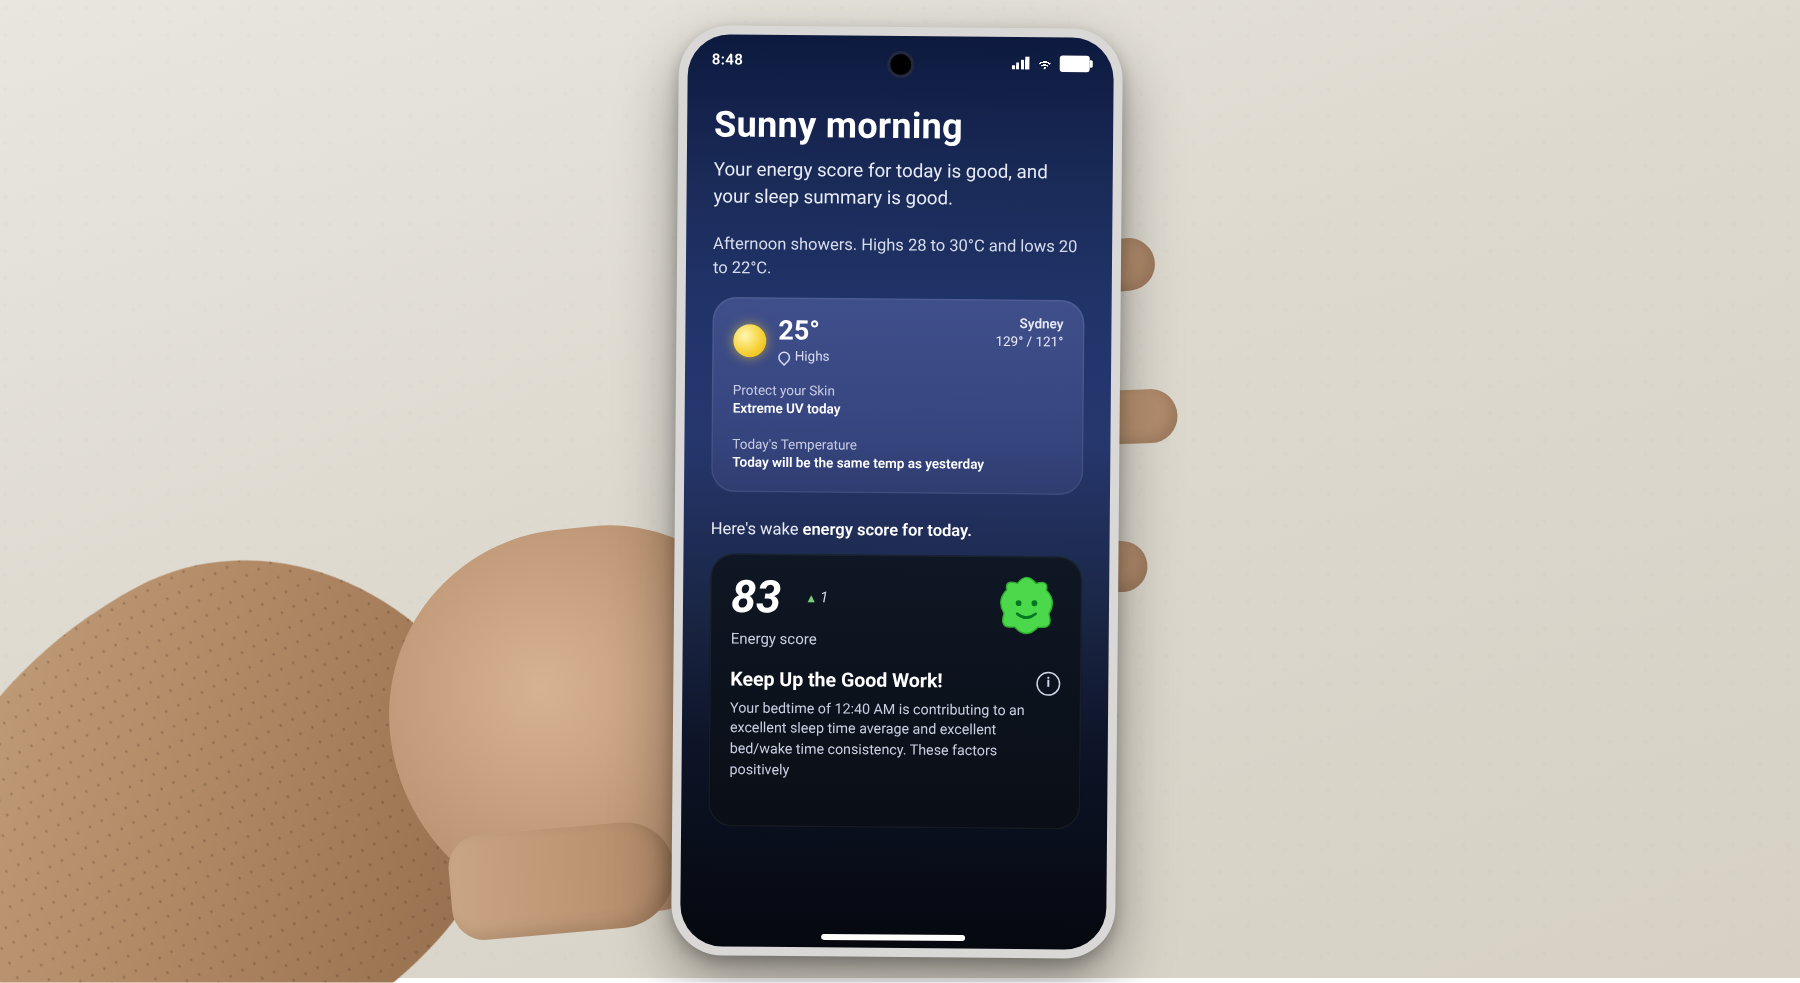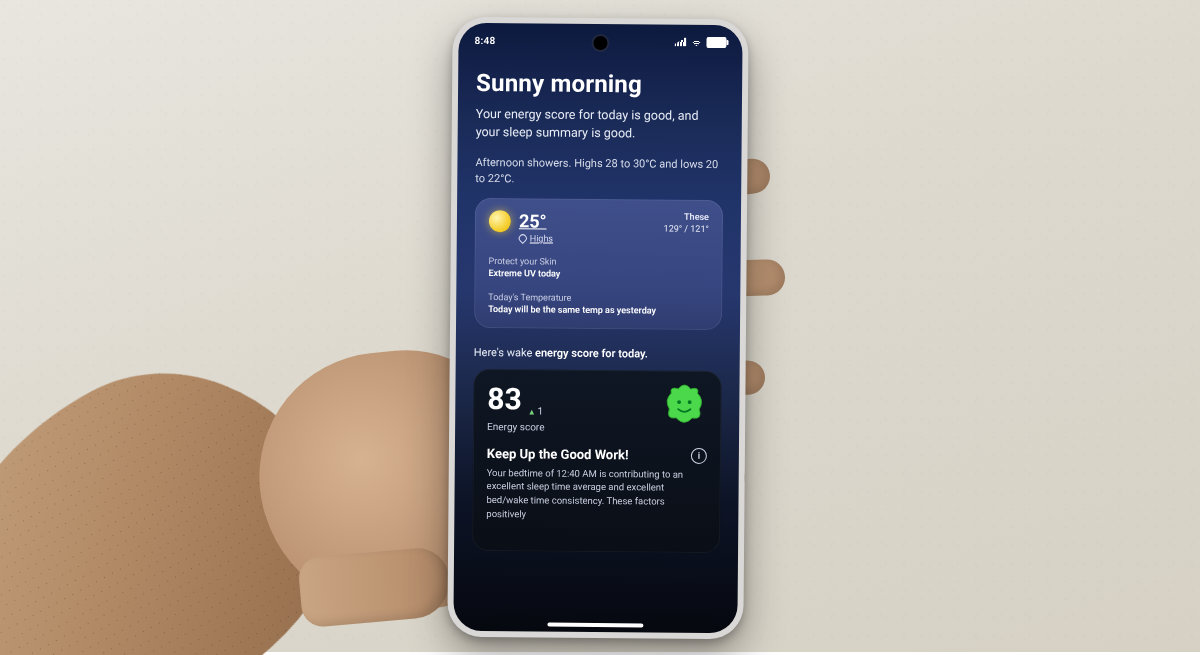--- a/index.html
+++ b/index.html
@@ -27,35 +27,35 @@
   .wifi-icon{width:12px;height:9px;background:radial-gradient(circle at 50% 100%,#fff 0 2px,transparent 2px 3px,#fff 3px 4px,transparent 4px 5px,#fff 5px 6px,transparent 6px);clip-path:polygon(50% 100%,0 30%,100% 30%);}
   .batt-icon{width:18px;height:9px;border:1px solid #fff;border-radius:2px;position:relative;background:#fff;}
   .batt-icon::after{content:"";position:absolute;right:-3px;top:2px;width:2px;height:5px;background:#fff;border-radius:0 1px 1px 0;}
   .content{position:absolute;top:38px;left:0;right:0;bottom:0;padding:4px 18px 0;}
   h1.page-title{margin:4px 0 8px;font-size:24px;font-weight:700;letter-spacing:.2px;}
   .summary{font-size:12.5px;line-height:1.45;color:#e7ebf5;margin:0 0 14px;}
   .forecast{font-size:11px;line-height:1.4;color:#d7dcea;margin:0 0 12px;}
   .card{border-radius:16px;padding:12px 14px;position:relative;}
   .weather-card{background:linear-gradient(180deg,rgba(120,130,200,.35),rgba(70,80,140,.35));box-shadow:inset 0 0 0 1px rgba(255,255,255,.08);}
   .wc-top{display:flex;justify-content:space-between;align-items:flex-start;}
-  .wc-left{display:flex;gap:8px;text-decoration:underline;}
+  .wc-left{display:flex;align-items:center;gap:8px;}
   .sun{width:22px;height:22px;border-radius:50%;background:radial-gradient(circle at 35% 35%,#fff6b0,#f6d23a 55%,#e6b400);box-shadow:0 0 8px rgba(246,210,58,.6);}
   .temp{font-size:18px;font-weight:700;}
   .loc{font-size:9px;color:#d8dcf0;display:flex;align-items:center;gap:3px;margin-top:2px;}
   .pin{width:6px;height:6px;border:1px solid #d8dcf0;border-radius:50% 50% 50% 0;transform:rotate(-45deg);}
   .wc-right{text-align:right;font-size:9px;line-height:1.3;color:#e6e9f6;}
   .wc-right .cond{font-weight:600;}
   .wc-row{margin-top:12px;font-size:9px;line-height:1.35;}
   .wc-row .lbl{color:#c8cde4;}
   .wc-row .val{color:#fff;font-weight:600;}
   .section-head{font-size:11px;color:#e7ebf4;margin:18px 0 10px;}
   .section-head b{color:#fff;font-weight:600;margin-top:35px;}
   .energy-card{background:linear-gradient(180deg,#0f1724,#0a0e16);box-shadow:inset 0 0 0 1px rgba(255,255,255,.05);padding-bottom:30px;}
   .ec-top{display:flex;justify-content:space-between;align-items:flex-start;}
-  .score-line{display:flex;align-items:flex-end;gap:6px;}
+  .score-line{display:flex;align-items:center;gap:16px;font-style:italic;}
   .score{font-size:30px;font-weight:700;}
   .delta{font-size:10px;color:#cfd5e6;}
   .delta::before{content:"▲";font-size:8px;margin-right:2px;color:#7ad17a;}
   .score-label{font-size:10px;color:#c9cee1;margin-top:5px;}
   .blob{width:46px;height:44px;position:relative;}
   .blob svg{width:100%;height:100%;}
   .ec-title{font-size:13px;font-weight:700;margin:14px 0 4px;display:flex;align-items:center;justify-content:space-between;}
   .info-icon{width:14px;height:14px;border:1.2px solid #cfd5e6;border-radius:50%;display:flex;align-items:center;justify-content:center;font-size:9px;color:#cfd5e6;font-weight:700;}
   .ec-body{font-size:9.5px;line-height:1.45;color:#c9cee1;}
   .homebar{position:absolute;bottom:5px;left:50%;transform:translateX(-50%);width:96px;height:4px;background:#fff;border-radius:3px;}
@@ -100,21 +100,21 @@
               <div class="sun"></div>
               <div>
                 <div class="temp">25°</div>
                 <div class="loc">
                   <span class="pin"></span>
                   <span>Highs</span>
                 </div>
               </div>
             </div>
             <div class="wc-right">
-              <div class="cond">These</div>
+              <div class="cond">Sydney</div>
               <div>129° / 121°</div>
             </div>
           </div>
           <div class="wc-row">
             <div class="lbl">Protect your Skin</div>
             <div class="val">Extreme UV today</div>
           </div>
           <div class="wc-row">
             <div class="lbl">Today's Temperature</div>
             <div class="val">Today will be the same temp as yesterday</div>

